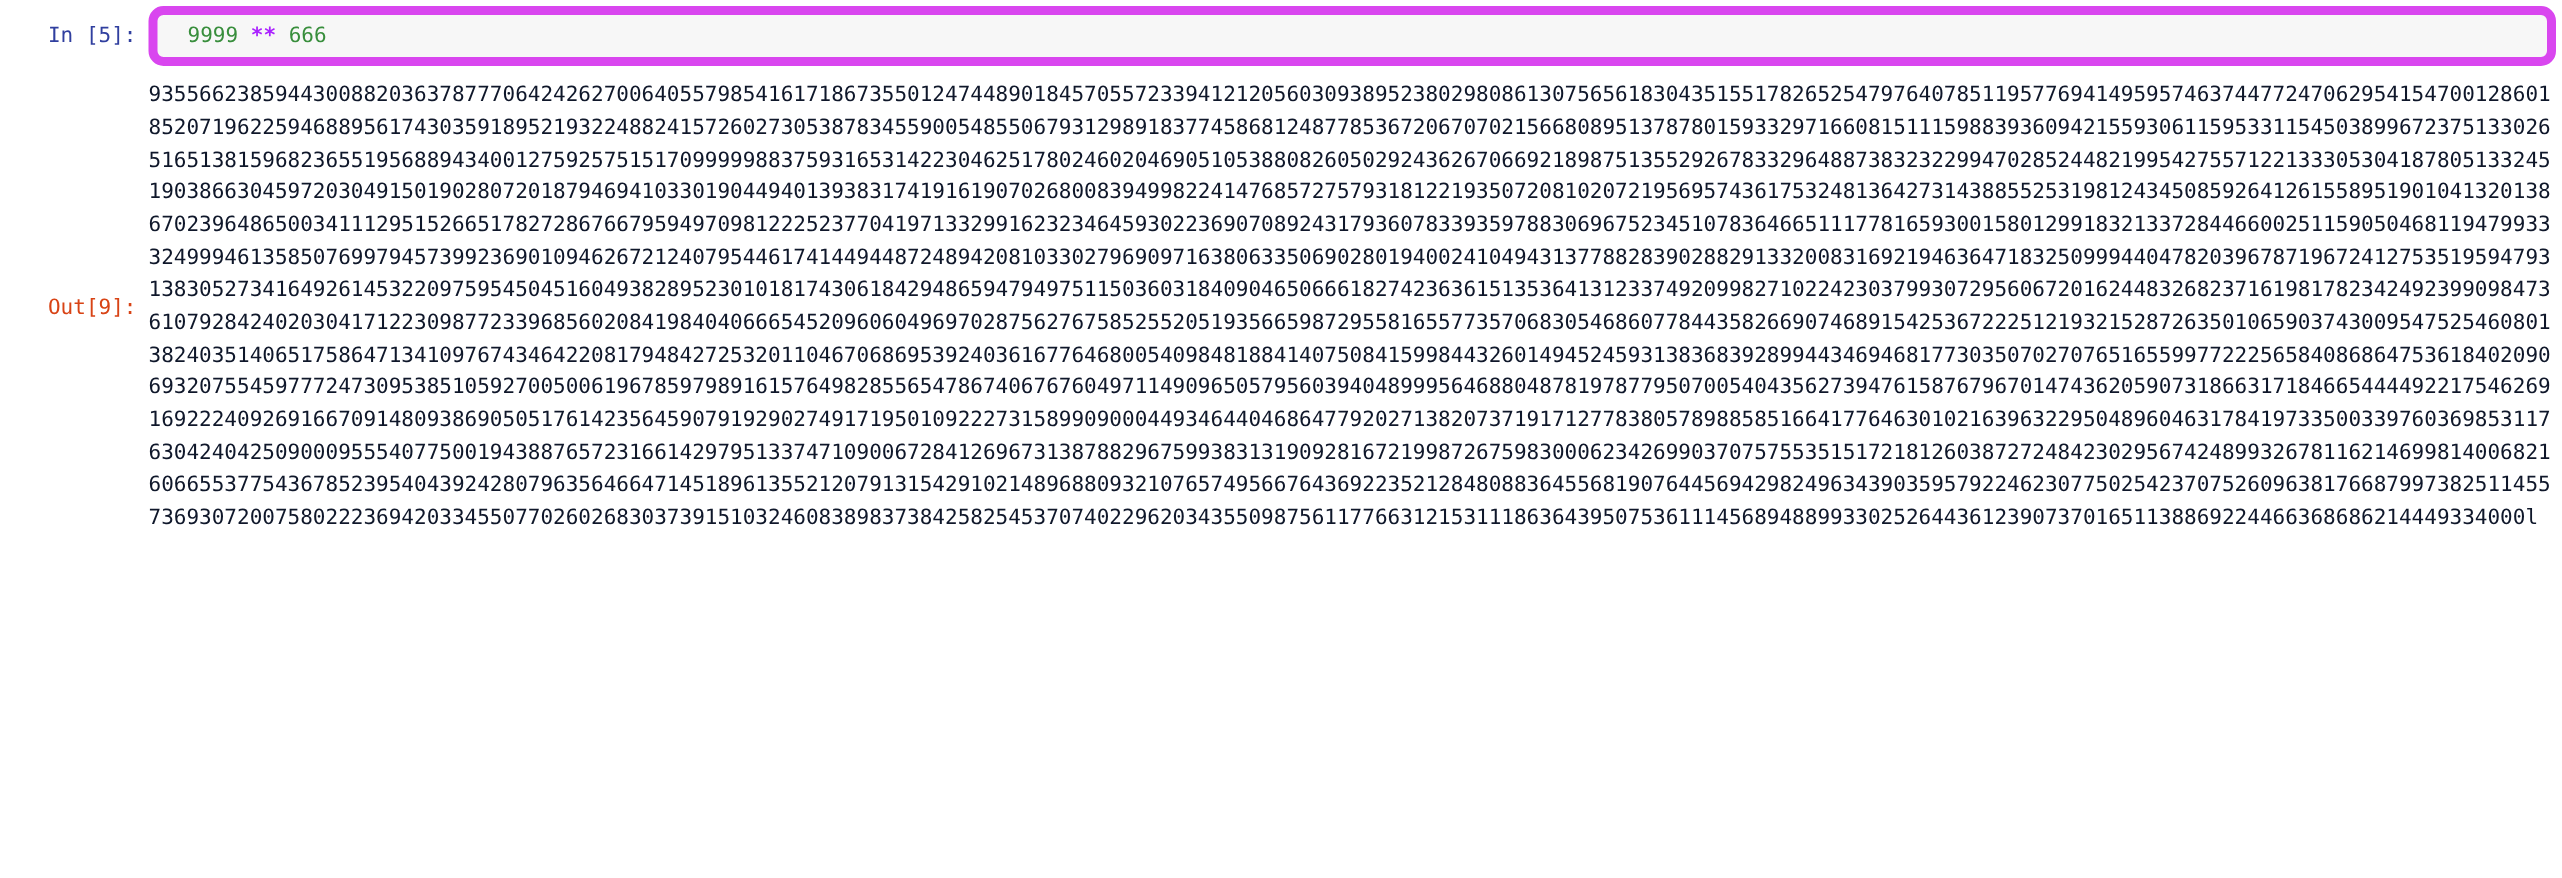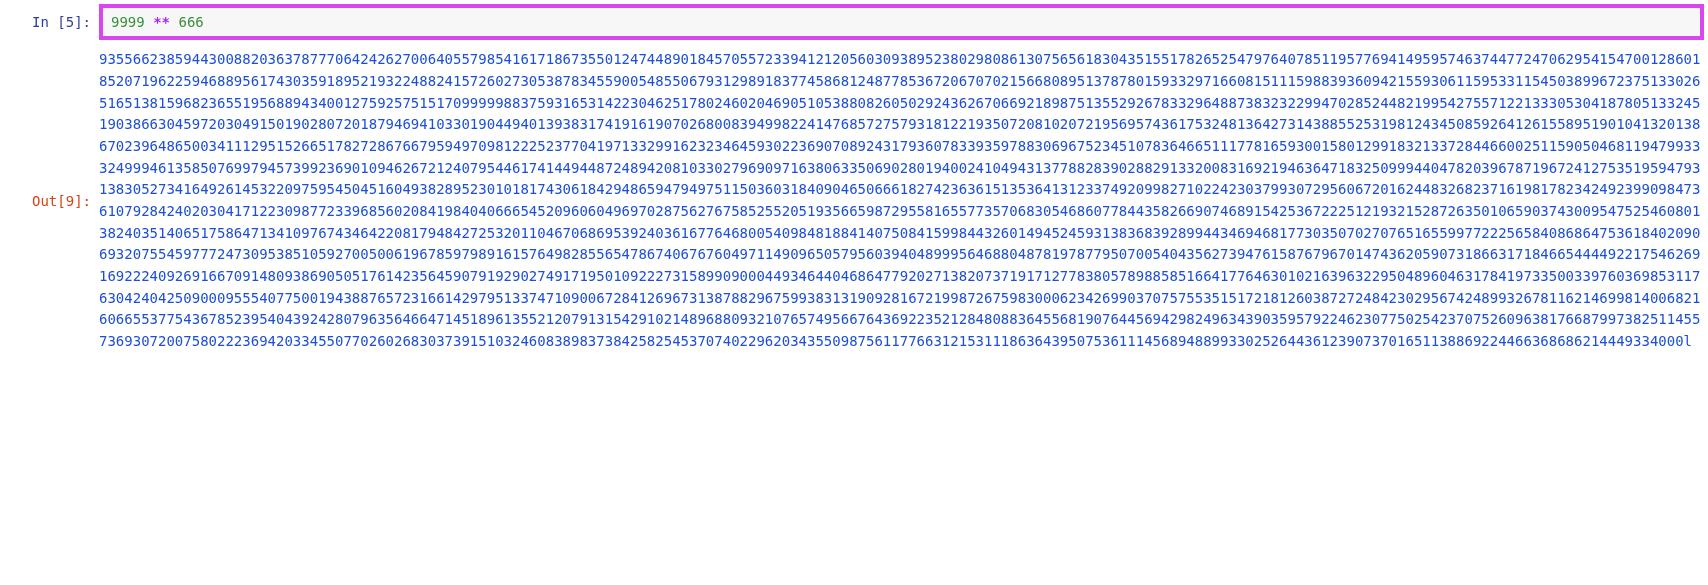--- a/index.html
+++ b/index.html
@@ -28,44 +28,44 @@
       line-height: 1.3;
     }
     .prompt-in {
       color: #303F9F;
     }
     .prompt-out {
       color: #D84315;
     }
     .input-area {
       flex: 1;
-      border: 4px solid #d946ef;
-      border-radius: 0;
+      border: 6px solid #d946ef;
+      border-radius: 10px;
       background: #f7f7f7;
-      padding: 5px 8px;
+      padding: 5px 20px;
       font-family: monospace;
       font-size: 14px;
       line-height: 1.3;
     }
     .code-num {
       color: #388E3C;
     }
     .code-op {
       color: #AA22FF;
       font-weight: bold;
     }
     .output-area {
       flex: 1;
       padding: 5px 0 5px 0;
       font-family: monospace;
       font-size: 14px;
       line-height: 1.55;
       word-break: break-all;
       white-space: normal;
-      color: #1d4ed8;
+      color: #0f172a;
     }
   </style>
 </head>
 <body>
 
 <div class="cell">
   <div class="prompt prompt-in">In  [5]:</div>
   <div class="input-area">
     <span class="code-num">9999</span>
     <span> </span>

